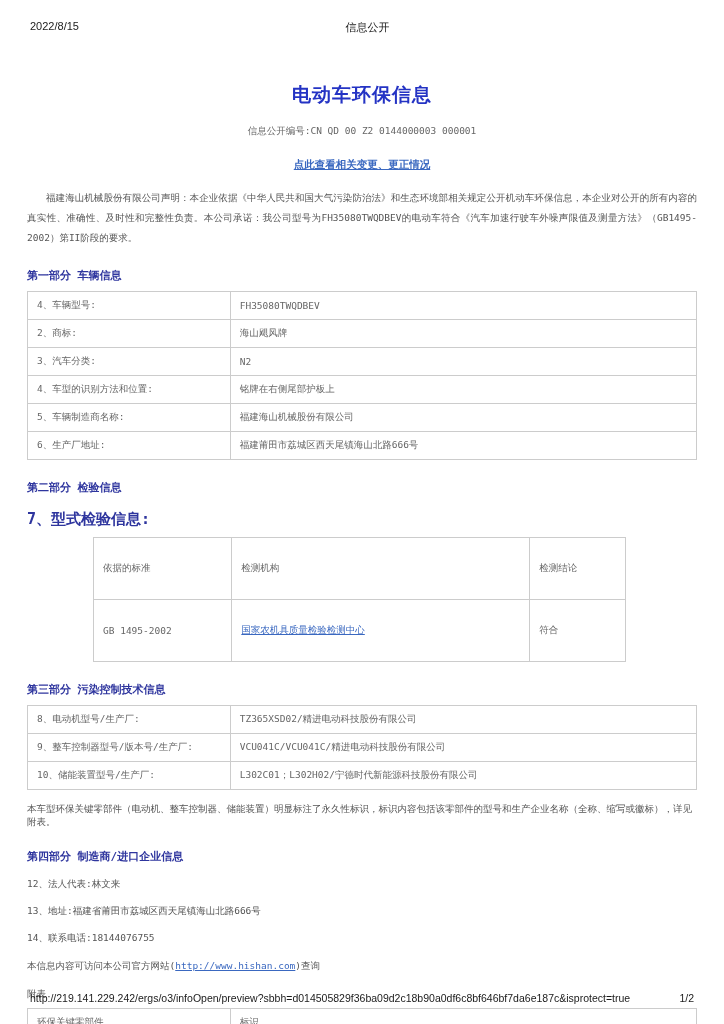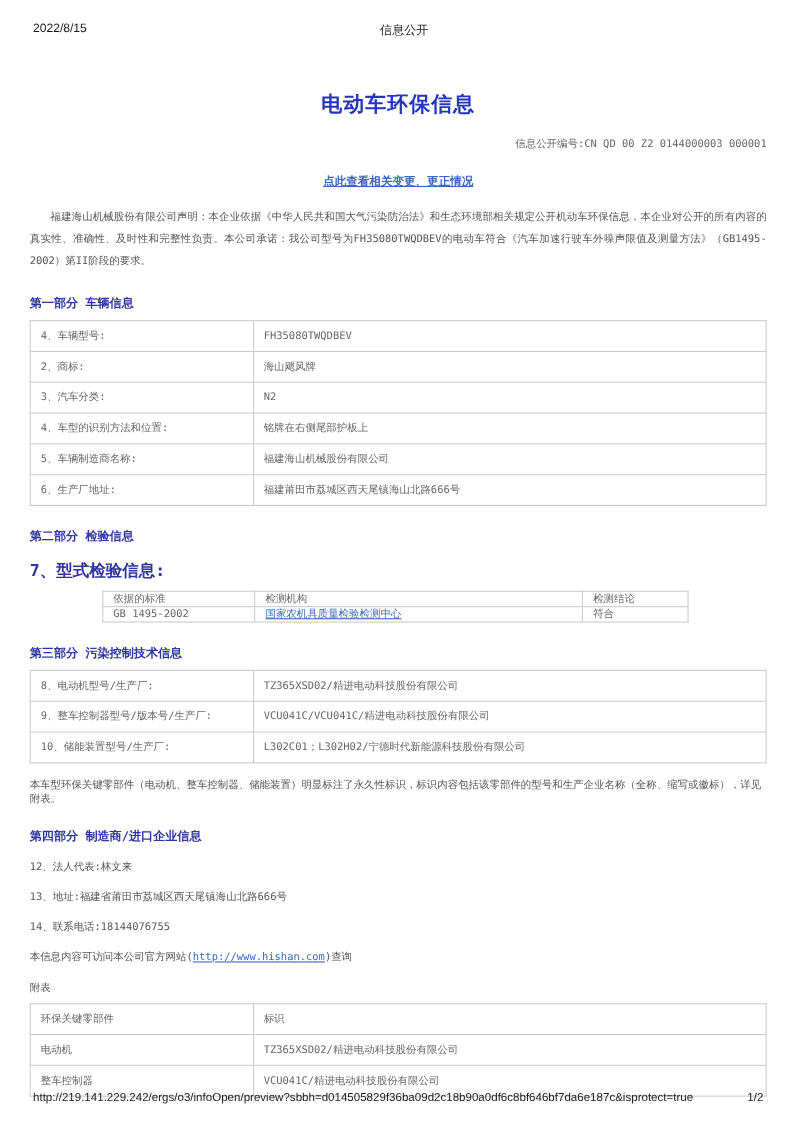--- a/index.html
+++ b/index.html
@@ -17,21 +17,21 @@
   .print-header .ph-date { position:absolute; left:30px; top:0; }
   .print-header .ph-title { position:absolute; left:11px; right:0; top:0; text-align:center; }
 
   .content { padding:0 27px; }
 
   .doc-title {
     text-align:center; color:#2433c4; font-size:19px; font-weight:bold;
     margin-top:44px; letter-spacing:1px;
   }
   .doc-number {
-    text-align:right; color:#666666; font-size:9.5px; margin-top:17px;
+    text-align:center; color:#666666; font-size:9.5px; margin-top:17px;
   }
   .change-link-wrap { text-align:center; margin-top:15px; }
   .link {
     color:#3a68c0; text-decoration:underline; cursor:pointer;
   }
   .change-link { font-size:10.5px; font-weight:bold; }
 
   .declaration {
     margin-top:16px; font-size:9.5px; line-height:2.1; color:#555555;
     text-align:justify; text-indent:2em;
@@ -47,21 +47,21 @@
   table { border-collapse:collapse; font-size:9.5px; color:#666666; }
   td, th { border:1px solid #cccccc; padding:7px 9px; font-weight:normal; text-align:left; vertical-align:middle; }
 
   .kv-table { width:100%; margin-top:8px; }
   .kv-table .col-label { width:30.3%; }
 
   .insp-table { width:533px; margin:8px 0 0 66px; }
   .insp-table .c1 { width:26%; }
   .insp-table .c2 { width:56%; }
   .insp-table .c3 { width:18%; }
-  .insp-table td { padding:0 9px; }
+  .insp-table td { padding:24px 9px; }
 
   .note { margin-top:13px; font-size:9.5px; color:#555555; }
 
   .s4-item { margin-top:14px; font-size:9.5px; color:#555555; }
   .website-line { margin-top:15px; font-size:9.5px; color:#555555; }
   .appendix-label { margin-top:15px; font-size:9.5px; color:#555555; }
 
   .appendix-table { width:100%; margin-top:7px; }
   .appendix-table .col-label { width:30.3%; }
 

